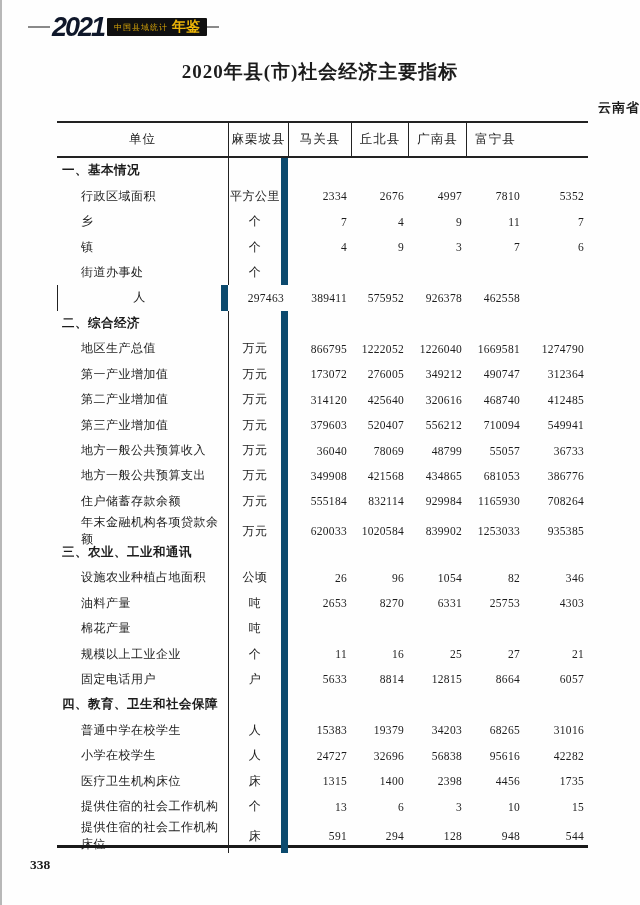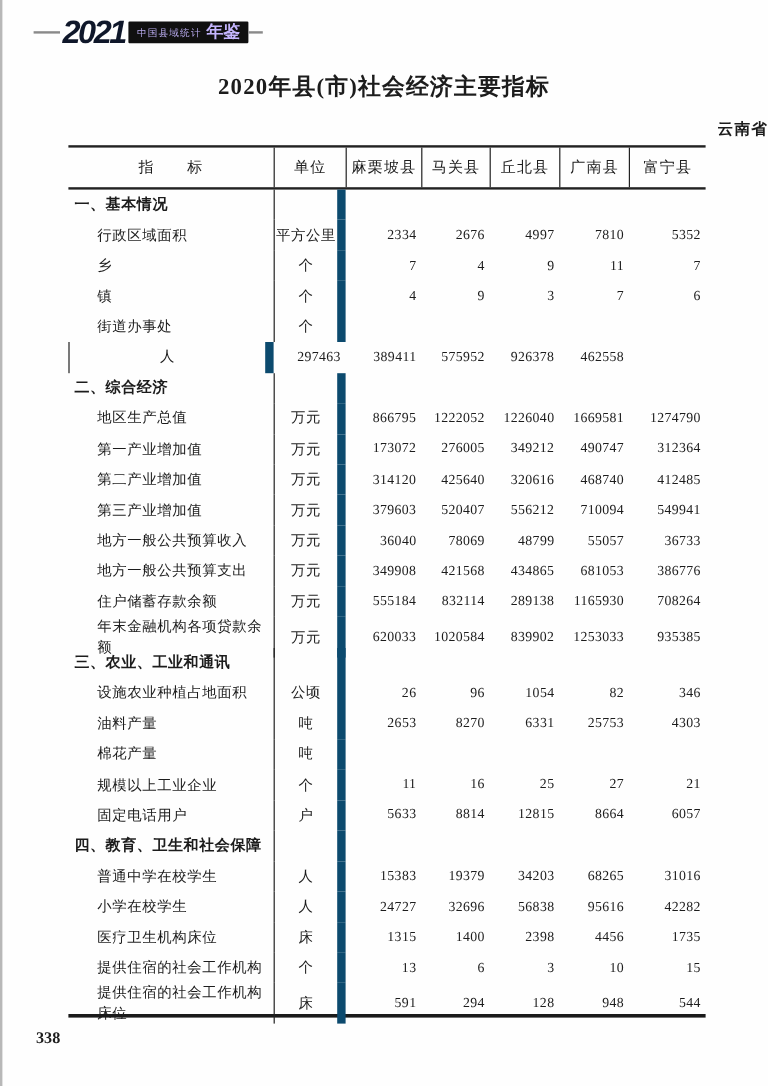--- a/index.html
+++ b/index.html
@@ -24,21 +24,21 @@
   .rule { height:2px; background:#8a8a8a; }
   .rule-left { width:22px; }
   .rule-right { width:12px; }
   .year {
     font-family:"Liberation Sans","DejaVu Sans",sans-serif;
     font-weight:bold; font-style:italic;
     font-size:27px; letter-spacing:-2px;
     margin:0 3px 0 2px; color:#0f172a;
   }
   .logo-bar {
-    background:#101010; color:#c4b5fd;
+    background:#101010; color:#eab308;
     height:18px; display:flex; align-items:center;
     padding:0 7px; gap:4px; border-radius:1px;
   }
   .logo-small { font-size:8px; letter-spacing:1px; opacity:.92; white-space:nowrap; }
   .logo-big { font-size:14px; font-weight:bold; white-space:nowrap; }
   
   .doc-title {
     margin-top:19px; text-align:center;
     font-size:19px; font-weight:bold; letter-spacing:1px;
   }
@@ -109,21 +109,20 @@
       <span class="logo-big">年鉴</span>
     </span>
     <span class="rule rule-right"></span>
   </div>
 
   <div class="doc-title">2020年县(市)社会经济主要指标</div>
   <div class="province">云南省</div>
 
   <div class="data-table">
     <div class="thead">
-      <div class="cell">指　　标</div>
       <div class="cell">单位</div>
       <div class="cell">麻栗坡县</div>
       <div class="cell">马关县</div>
       <div class="cell">丘北县</div>
       <div class="cell">广南县</div>
       <div class="cell">富宁县</div>
     </div>
     <div class="tbody">
         <div class="trow section">
           <div class="cell c-label">一、基本情况</div>
@@ -239,21 +238,21 @@
           <div class="cell c-val">421568</div>
           <div class="cell c-val">434865</div>
           <div class="cell c-val">681053</div>
           <div class="cell c-val">386776</div>
         </div>
         <div class="trow">
           <div class="cell c-label">住户储蓄存款余额</div>
           <div class="cell c-unit">万元</div>
           <div class="cell c-val">555184</div>
           <div class="cell c-val">832114</div>
-          <div class="cell c-val">289138</div>
+          <div class="cell c-val">929984</div>
           <div class="cell c-val">1165930</div>
           <div class="cell c-val">708264</div>
         </div>
         <div class="trow">
           <div class="cell c-label">年末金融机构各项贷款余额</div>
           <div class="cell c-unit">万元</div>
           <div class="cell c-val">620033</div>
           <div class="cell c-val">1020584</div>
           <div class="cell c-val">839902</div>
           <div class="cell c-val">1253033</div>

